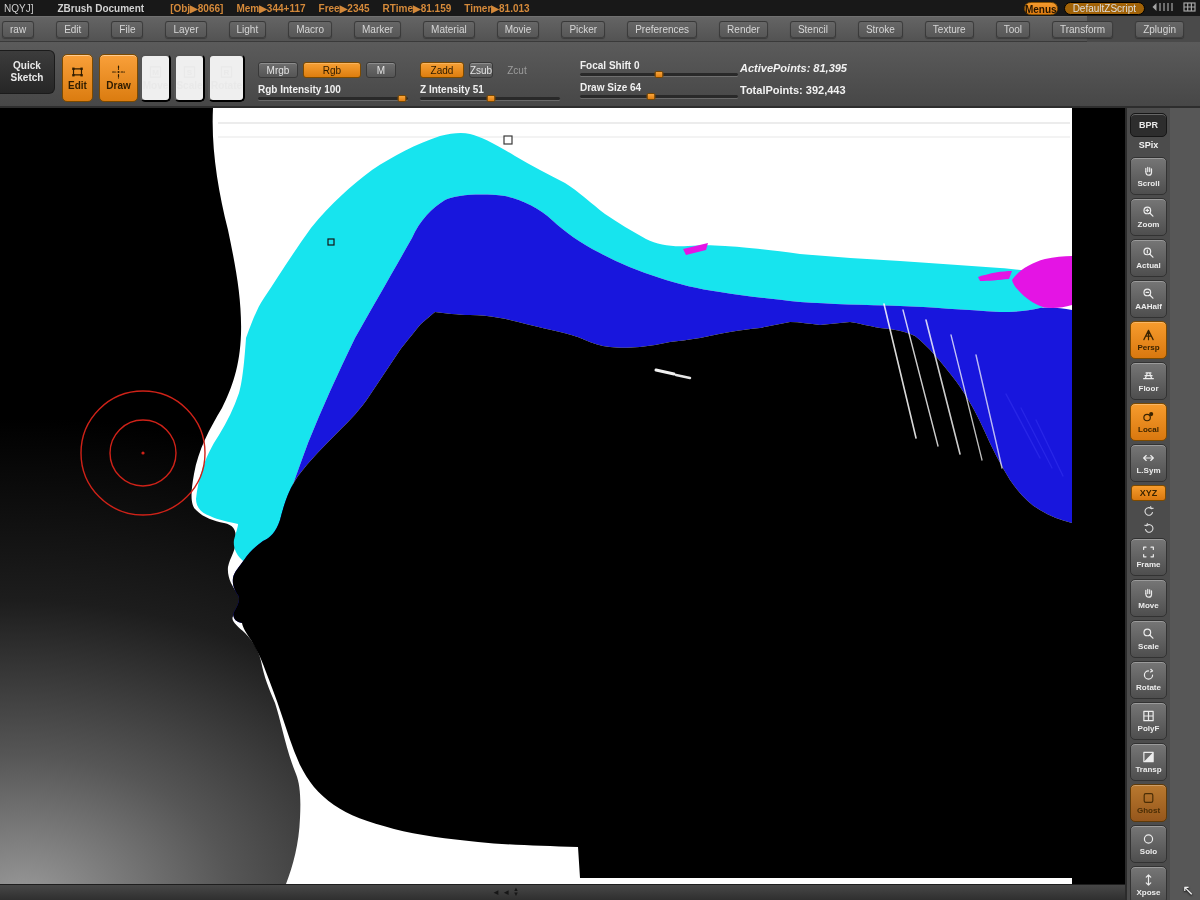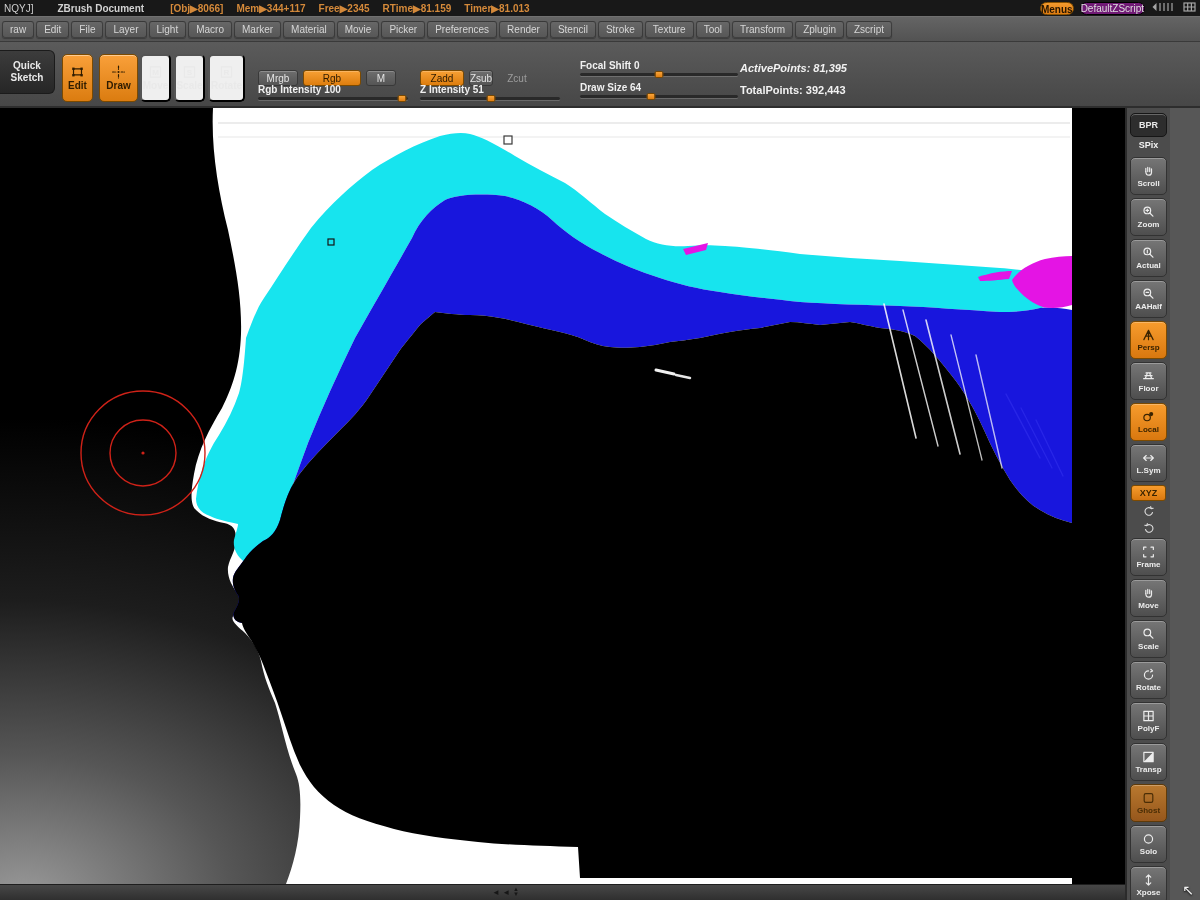--- a/index.html
+++ b/index.html
@@ -11,30 +11,30 @@
     background:#181818; display:flex; align-items:center; padding:0 4px; gap:14px;
     font-size:10px; color:#c9c9c9; }
   .titlebar .session { color:#cfcfcf; }
   .titlebar .apptitle { font-weight:bold; color:#d2d2d2; margin-left:10px; }
   .titlebar .stats { display:flex; gap:13px; margin-left:12px; }
   .titlebar .stats span { color:#d4893a; font-weight:bold; white-space:nowrap; }
   .titlebar-right { margin-left:auto; display:flex; align-items:center; gap:6px; }
   .menus-pill { background:linear-gradient(#f29a2e,#e07c12); color:#241500; font-weight:bold;
     font-size:10px; padding:0 0; height:13px; line-height:13px; border-radius:7px;
     border:1px solid #8a5200; }
-  .zscript-pill { background:#701a75; color:#dedede; font-size:10px; padding:0 0;
+  .zscript-pill { background:#a16207; color:#dedede; font-size:10px; padding:0 8px;
     height:13px; line-height:12px; border-radius:7px; border:1px solid #000; }
   .tb-icon svg { height:10px; }
   .tb-icon svg path, .tb-icon svg rect { stroke:#a5a5a5; fill:none; stroke-width:1.2; }
   .tb-icon svg .fill { fill:#a5a5a5; stroke:none; }
 
   
-  .menubar { position:absolute; left:0; top:16px; width:1200px; height:26px;
+  .menubar { position:absolute; left:0; top:16px; width:1087px; height:26px;
     background:linear-gradient(#646464,#535353); border-top:1px solid #707070;
-    border-bottom:1px solid #3a3a3a; display:flex; align-items:center; gap:2px;
+    border-bottom:1px solid #3a3a3a; display:flex; align-items:center; gap:22px;
     padding:0 0 0 2px; }
   .menu-item { font-size:10px; color:#d6d6d6; padding:2px 7px; border-radius:3px;
     border:1px solid rgba(25,25,25,.5); background:linear-gradient(#676767,#575757);
     box-shadow:0 1px 1px rgba(0,0,0,.3); white-space:nowrap; }
 
   
   .shelf { position:absolute; left:0; top:42px; width:1200px; height:66px;
     background:linear-gradient(#5b5b5b,#474747); border-bottom:2px solid #2d2d2d; }
   .quick-sketch { position:absolute; left:0; top:8px; width:55px; height:44px;
     background:linear-gradient(#3c3c3c,#262626); border:1px solid #1b1b1b;
@@ -42,21 +42,21 @@
     font-size:10px; text-align:center; display:flex; align-items:center; justify-content:center;
     line-height:1.2; }
   .shelf-tool { position:absolute; top:12px; height:48px; display:flex; flex-direction:column;
     align-items:center; justify-content:center; gap:1px; border-radius:5px; font-size:10px;
     font-weight:bold; color:#e9e9e9; }
   .shelf-tool.active { background:linear-gradient(#f9a03a,#db7c10); border:1px solid #7c4a00;
     color:#2f1c00; box-shadow:inset 0 1px 0 rgba(255,255,255,.45); }
   .pill-row { position:absolute; display:flex; gap:5px; }
   .pill { height:16px; border-radius:3px; display:flex; align-items:center; justify-content:center;
     font-size:10px; color:#e3e3e3; background:linear-gradient(#6e6e6e,#555);
-    border:1px solid #393939; box-shadow:inset 0 1px 0 rgba(255,255,255,.22);margin-top:8px; }
+    border:1px solid #393939; box-shadow:inset 0 1px 0 rgba(255,255,255,.22); }
   .pill.active { background:linear-gradient(#f7a035,#dd7d0e); color:#2c1a00; font-weight:normal;
     border-color:#7c4a00; }
   .pill.disabled { background:none; border:1px solid transparent; box-shadow:none; color:#9c9c9c; }
   .zslider { position:absolute; }
   .zslider-text { font-size:10px; font-weight:bold; color:#f0f0f0; white-space:nowrap; }
   .groove { margin-top:2px; height:3px; background:#292929; border-radius:2px;
     box-shadow:0 1px 0 rgba(255,255,255,.18); position:relative; }
   .handle { position:absolute; top:-2px; width:9px; height:7px;
     background:linear-gradient(#f9a43a,#e07f12); border:1px solid #7a4800; border-radius:2px;
     transform:translateX(-50%); }

